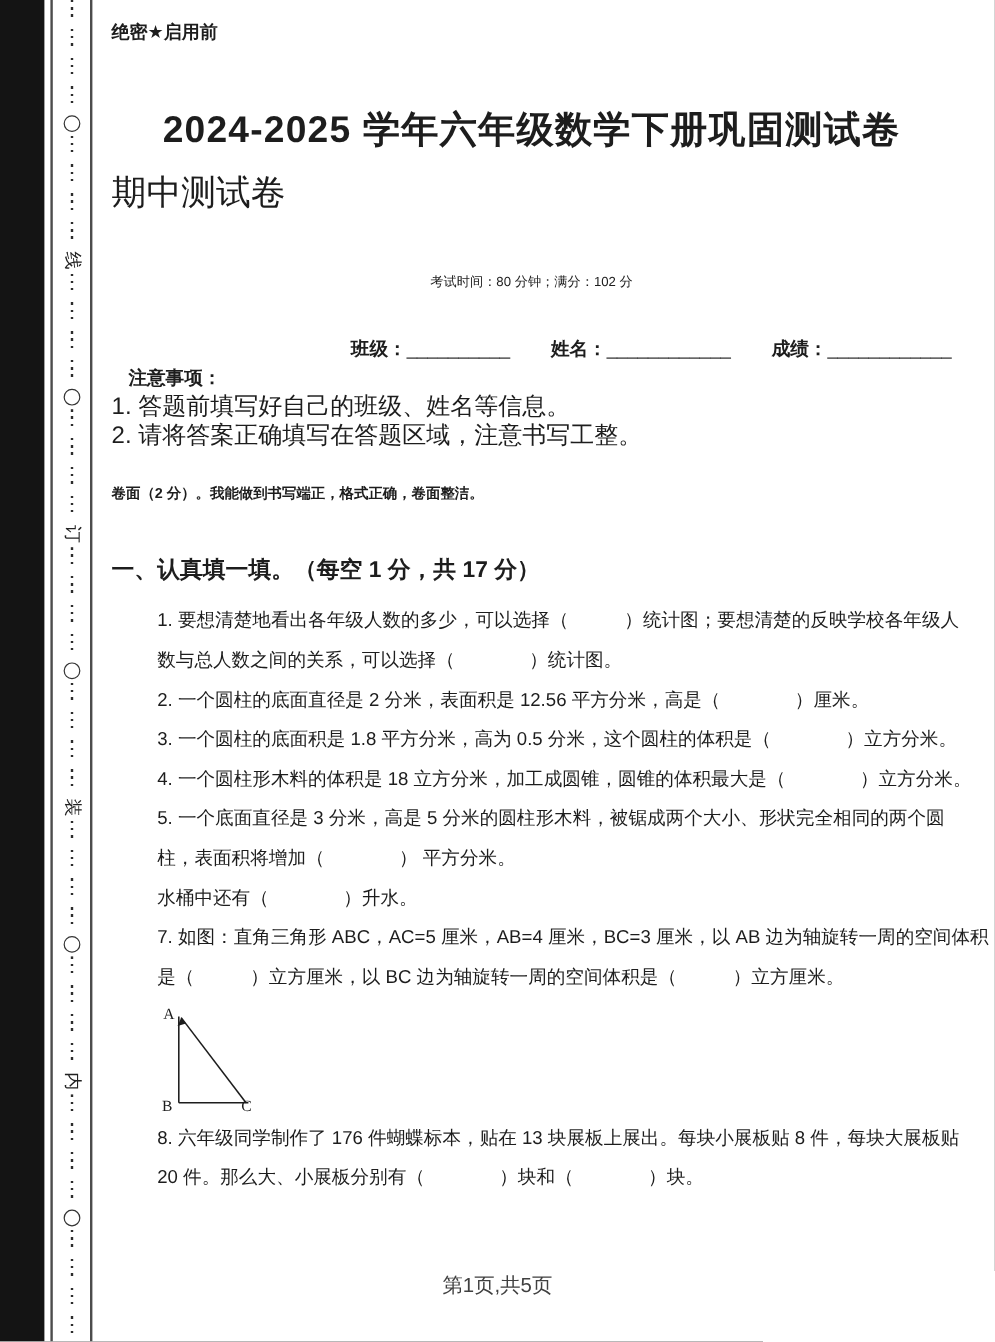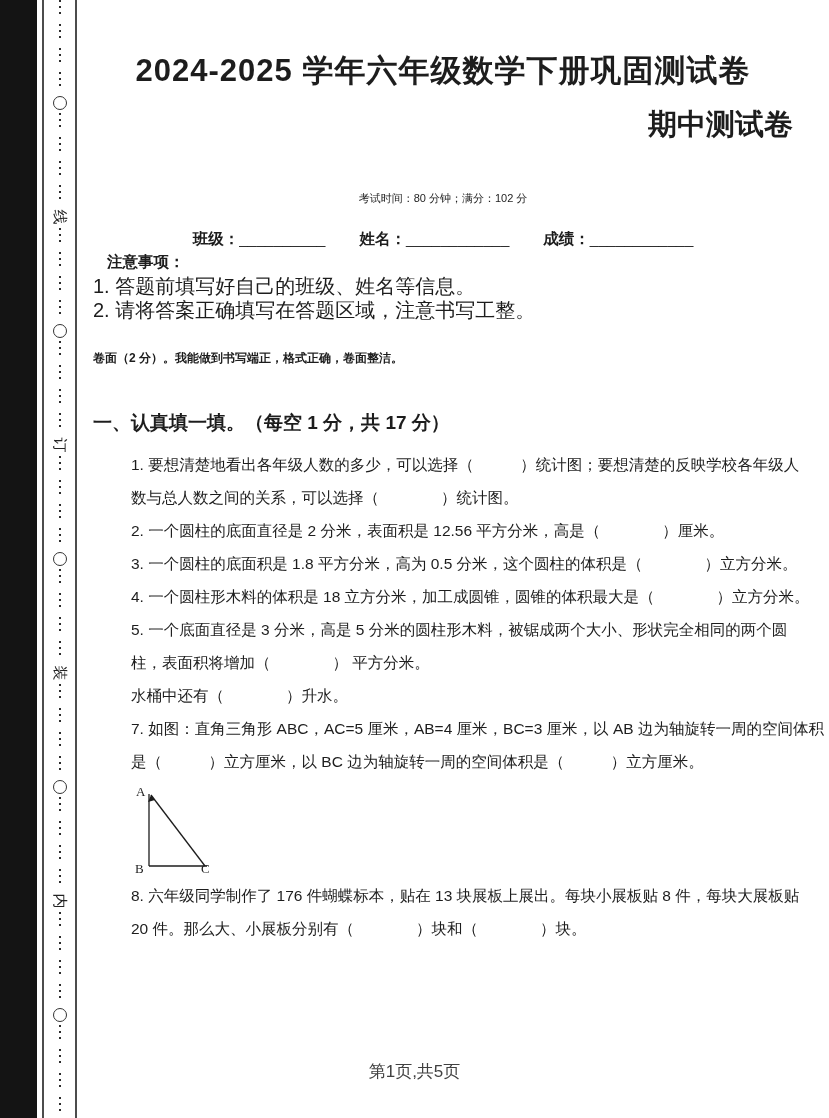--- a/index.html
+++ b/index.html
@@ -42,26 +42,26 @@
   .content {
     position:absolute; left:93px; top:0; width:700px;
   }
   .security-notice { margin-top:18px; font-size:15px; font-weight:bold; }
   .doc-title {
     margin-top:52px; text-align:center;
     font-size:31px; font-weight:bold; line-height:38px;
     letter-spacing:1px;
   }
   .doc-subtitle {
-    margin-top:16px; text-align:right;
-    font-size:29px; font-weight:bold; line-height:36px;
+    margin-top:16px; text-align:left;
+    font-size:29px; font-weight:normal; line-height:36px;
   }
   .exam-meta { margin-top:46px; text-align:center; font-size:11px; line-height:20px; }
   .student-fields {
-    margin-top:20px; display:flex; justify-content:center; gap:34px;
+    margin-top:36px; display:flex; justify-content:flex-end; gap:34px;
     font-size:15.5px; line-height:22px;
   }
   .student-fields .f-label { font-weight:bold; }
   .student-fields .f-blank { letter-spacing:0; }
   .notices-title { margin-top:2px; padding-left:14px; font-size:15.5px; font-weight:bold; line-height:22px;font-family:Liberation Mono, monospace; }
   .notice-item { font-size:20px; line-height:24px; }
   .paper-neatness { margin-top:25px; font-size:12px; font-weight:bold; line-height:22px; }
   .section-title { margin-top:41px; font-size:19px; font-weight:bold; line-height:26px; }
   .questions { margin-top:12px;margin-left:38px; }
   .q-line { font-size:15.5px; line-height:33px; white-space:nowrap; }
@@ -99,20 +99,21 @@
     <div class="binding-circle"></div>
     <div class="dot-seg"></div>
     <div class="binding-char">内</div>
     <div class="dot-seg"></div>
     <div class="binding-circle"></div>
     <div class="dot-seg"></div>
   </div>
 
   <div class="content">
 
+    <div class="security-notice">绝密★启用前</div>
 
     <div class="doc-title">2024-2025 学年六年级数学下册巩固测试卷</div>
     <div class="doc-subtitle">期中测试卷</div>
 
     <div class="exam-meta">考试时间：80 分钟；满分：102 分</div>
 
     <div class="student-fields">
       <div><span class="f-label">班级：</span><span class="f-blank">__________</span></div>
       <div><span class="f-label">姓名：</span><span class="f-blank">____________</span></div>
       <div><span class="f-label">成绩：</span><span class="f-blank">____________</span></div>

